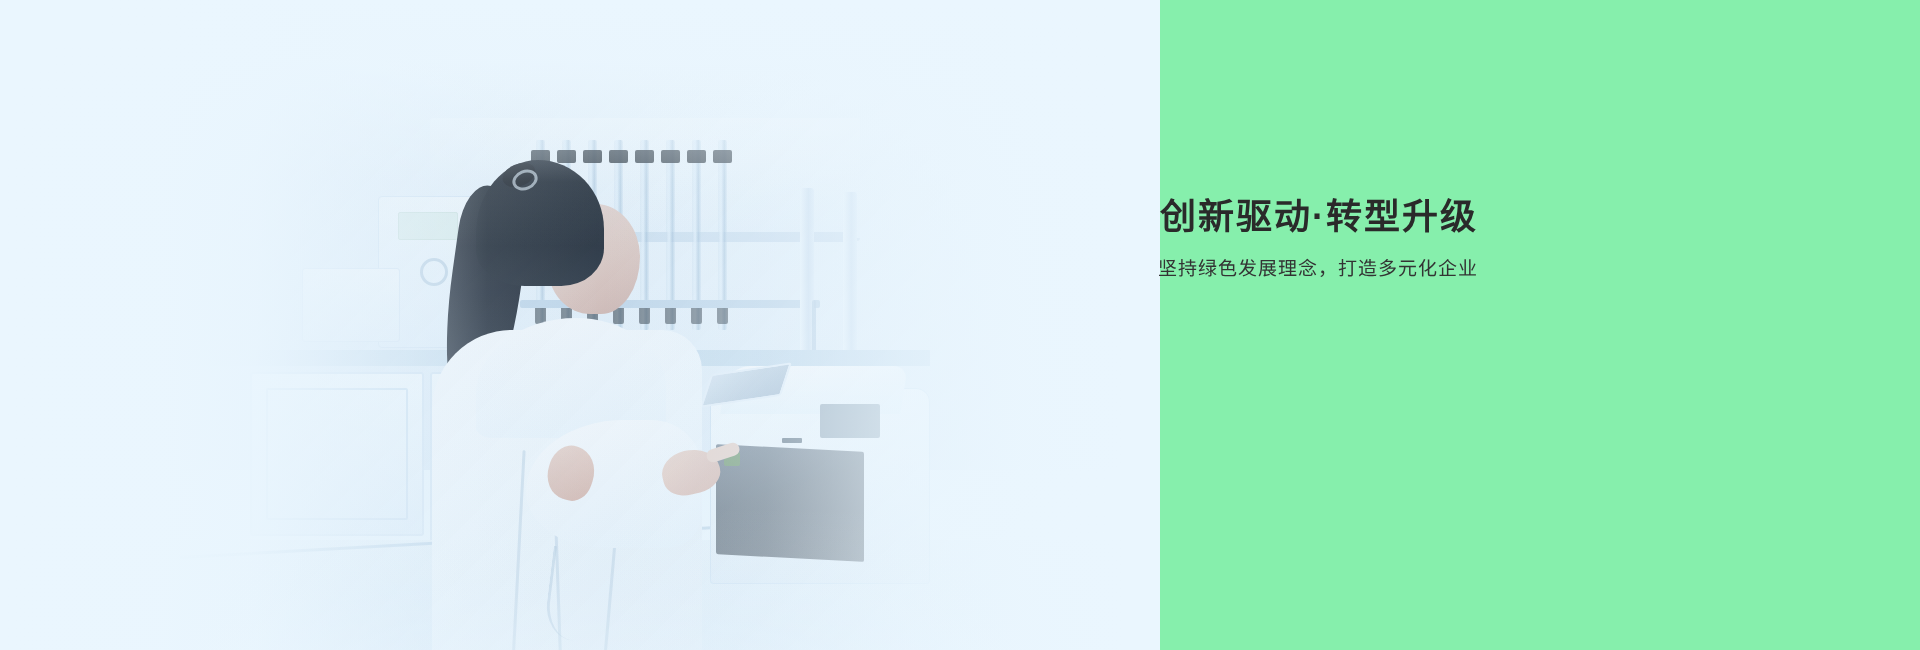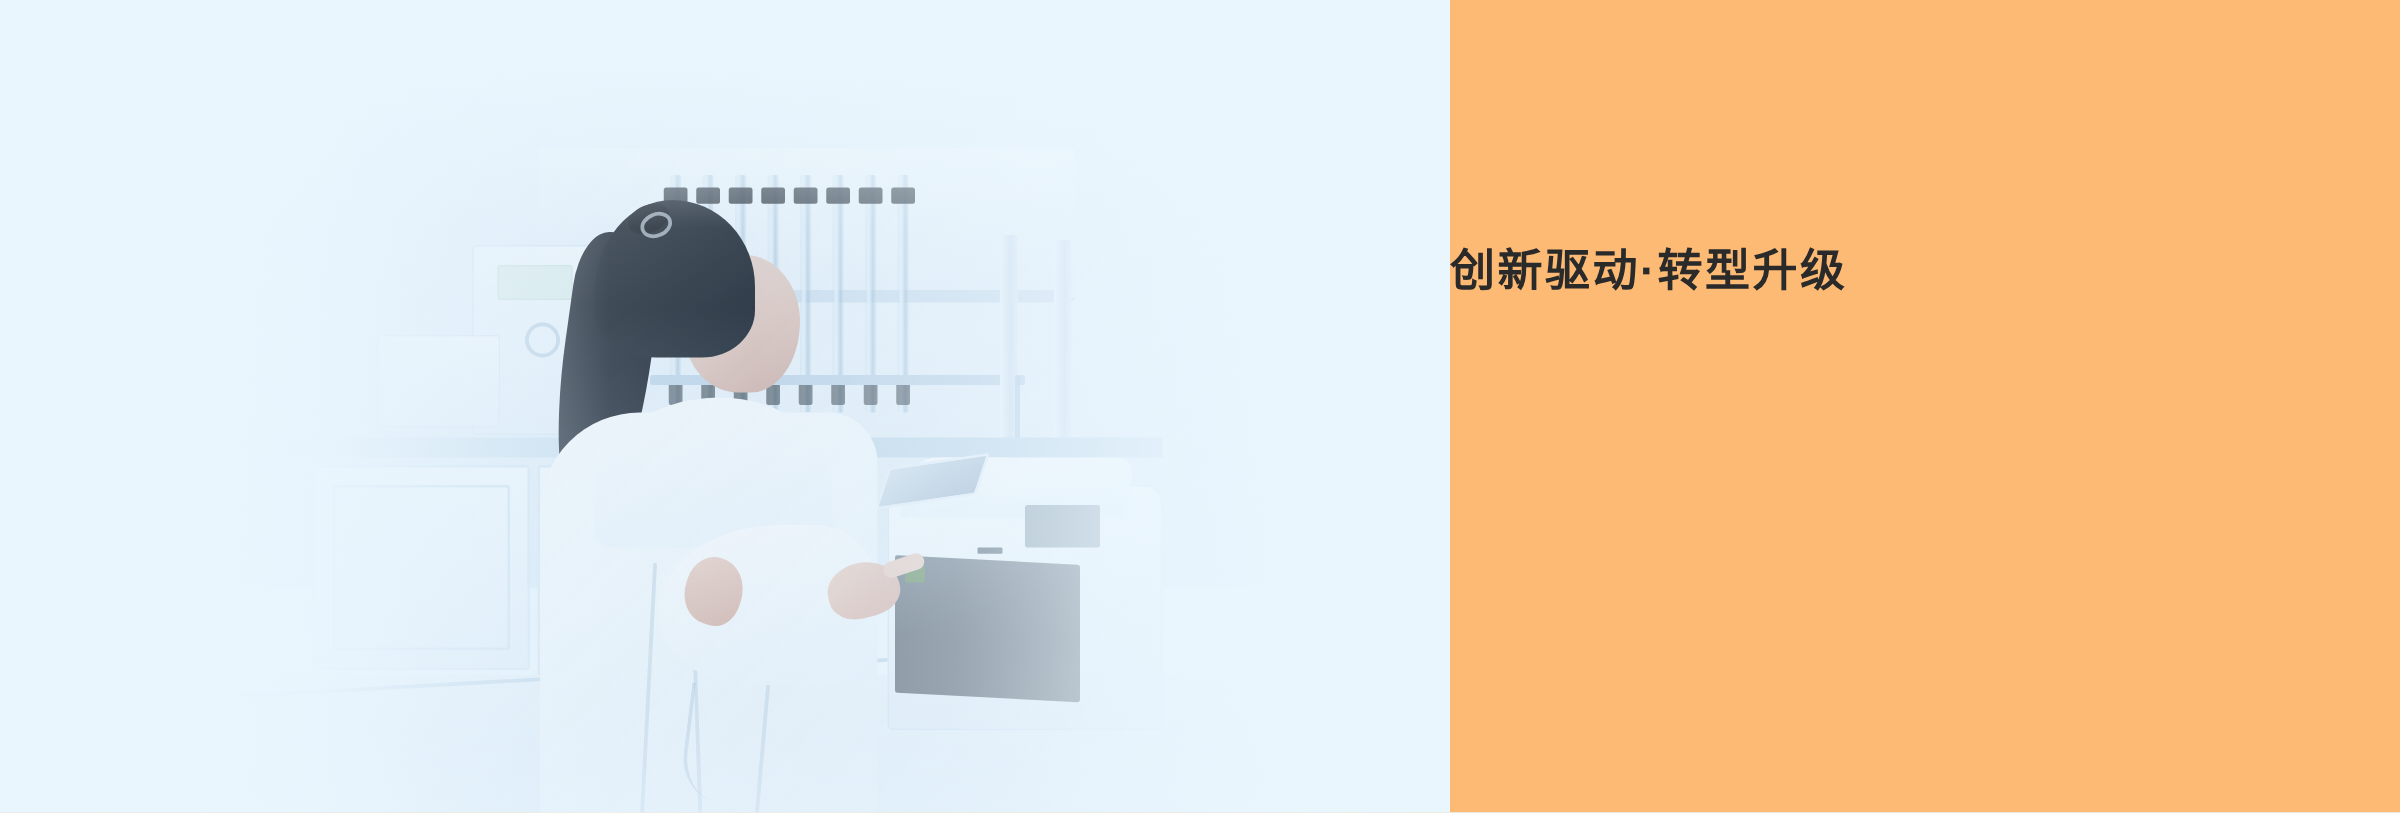--- a/index.html
+++ b/index.html
@@ -10,21 +10,21 @@
   }
   body {
     font-family: "Liberation Sans", "DejaVu Sans", sans-serif;
   }
 
   .banner {
     position: relative;
     width: 1920px;
     height: 650px;
     overflow: hidden;
-    background: #fdba74;
+    background: #86efac;
   }
 
   
   .photo-stage {
     position: absolute;
     left: 0;
     top: 0;
     width: 1160px;
     height: 650px;
     overflow: hidden;
@@ -659,15 +659,16 @@
 
     <div class="photo-tint"></div>
     <div class="fade-top"></div>
     <div class="fade-left"></div>
     <div class="fade-right"></div>
     <div class="fade-bottom"></div>
   </div>
 
   <div class="copy">
     <div class="copy-kicker">创新驱动·转型升级</div>
+    <div class="copy-sub">坚持绿色发展理念，打造多元化企业</div>
   </div>
 
 </div>
 
 </body></html>

